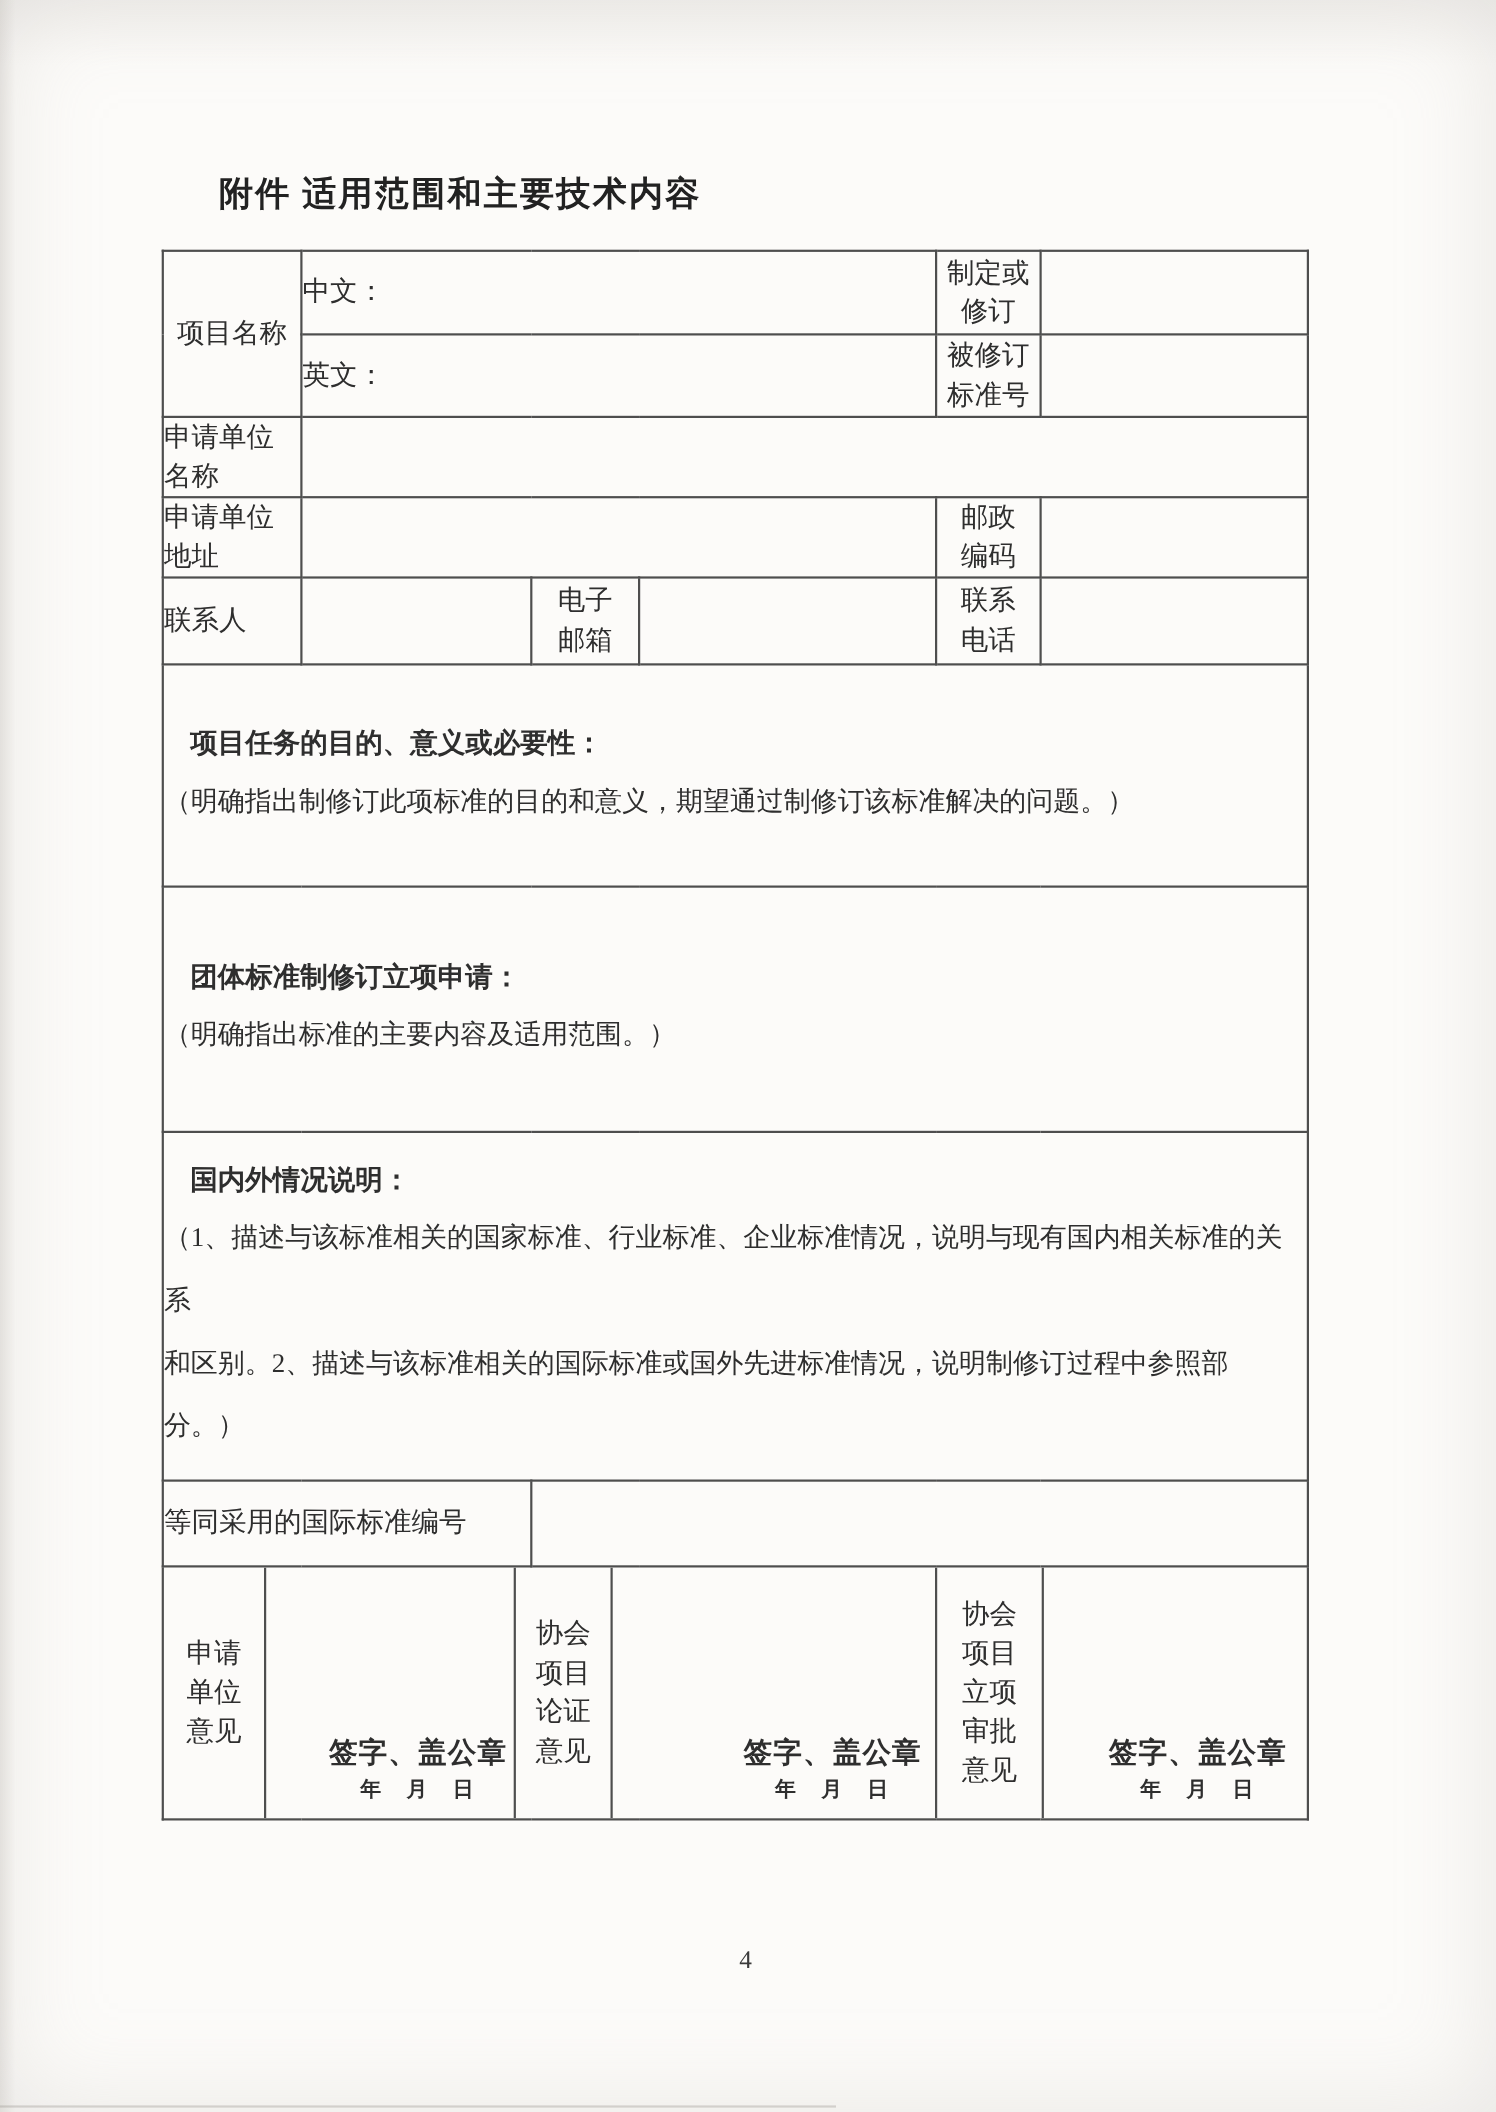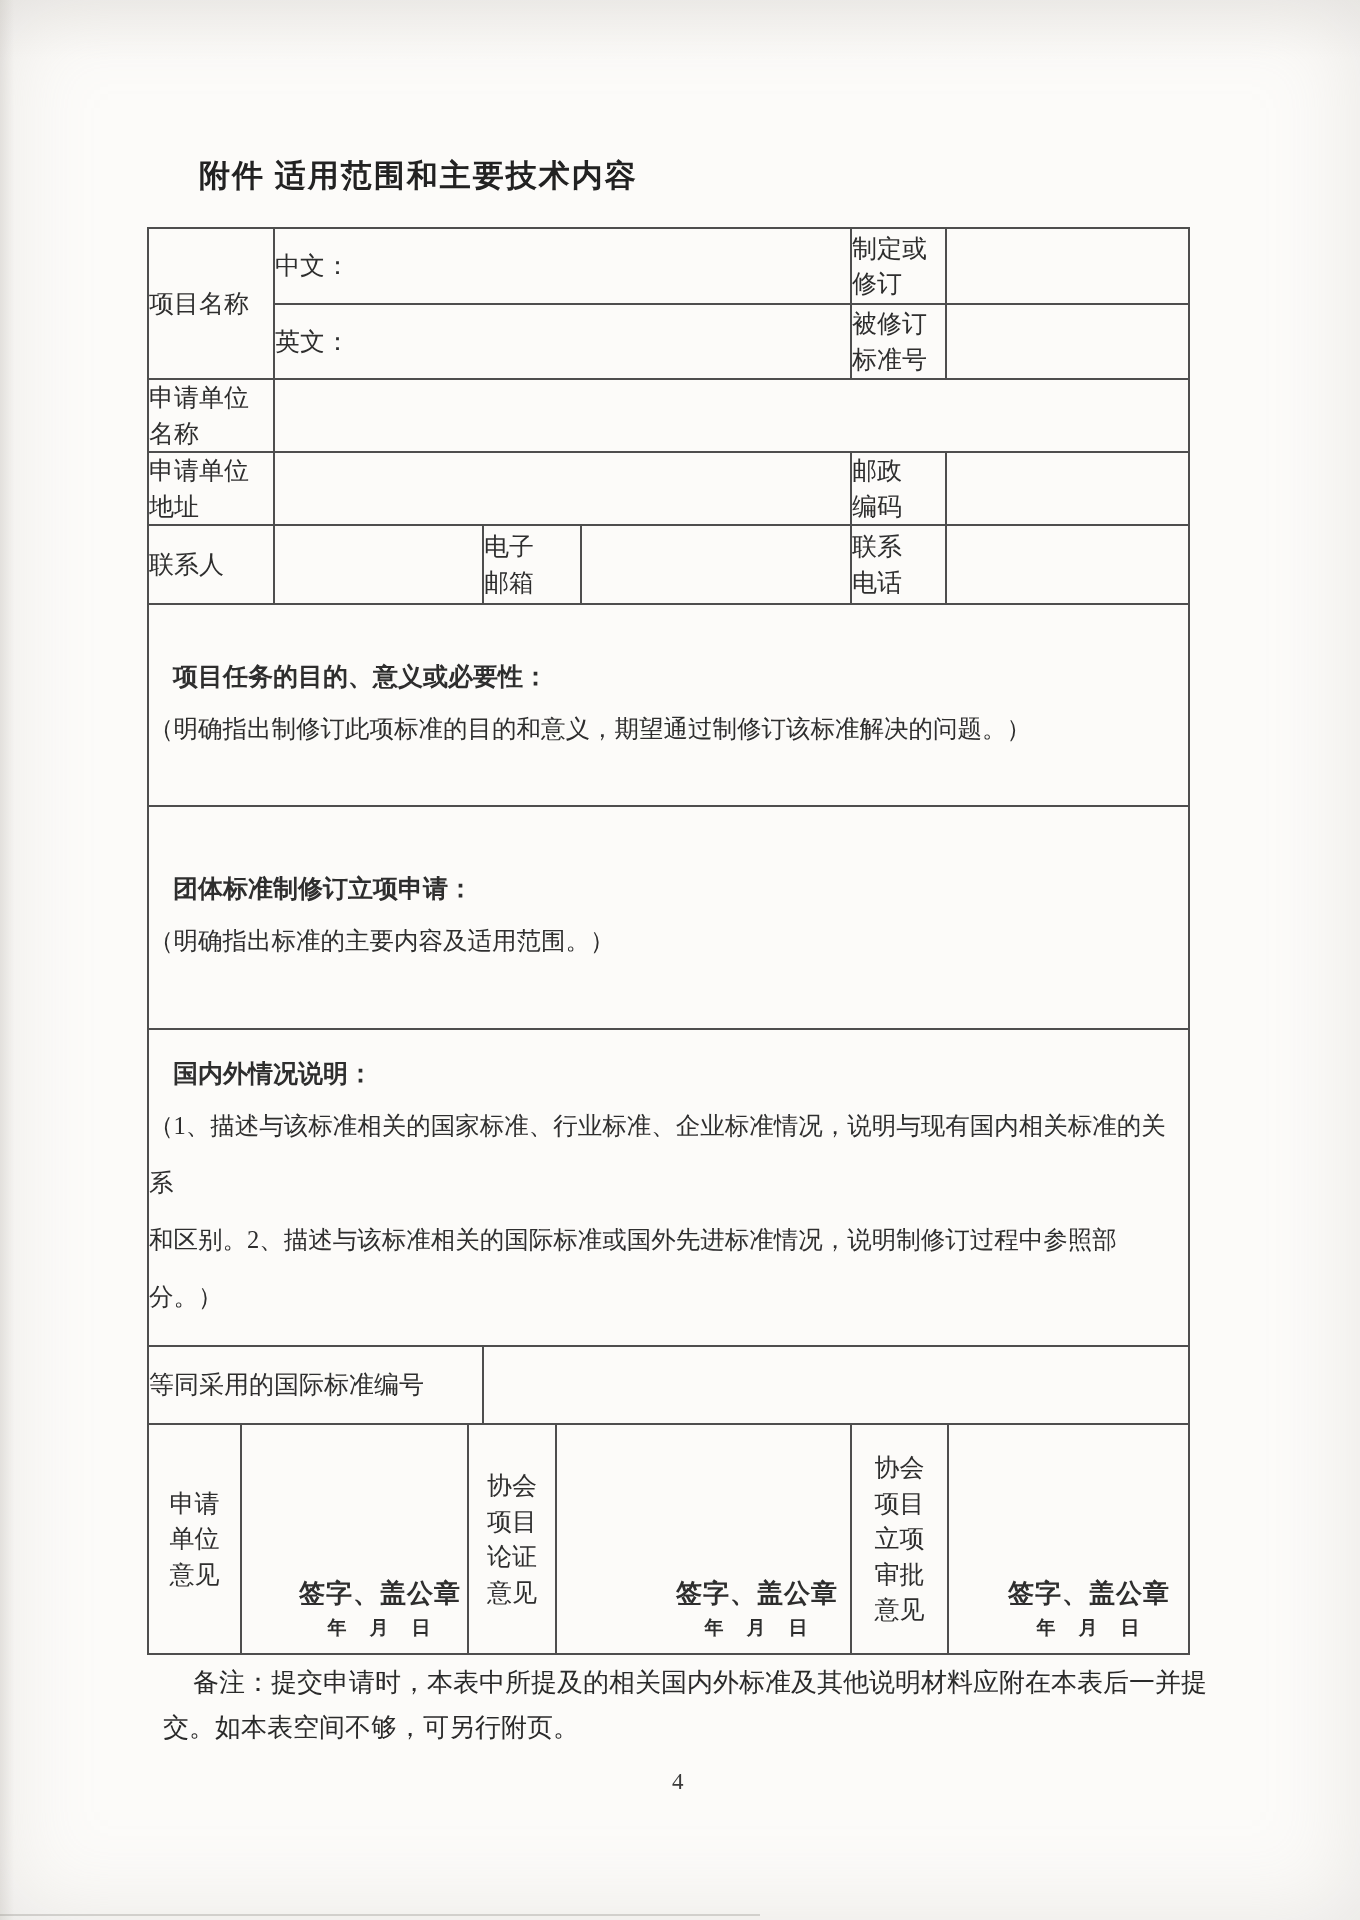--- a/index.html
+++ b/index.html
@@ -39,21 +39,21 @@
     border:2px solid #4e4e4e;
     padding:0; line-height:1.42; vertical-align:middle;
     overflow:hidden;
   }
   tr.r1 td{height:74px;} tr.r2 td{height:73px;} tr.r3 td{height:70px;}
   tr.r4 td{height:69px;} tr.r5 td{height:77px;}
   tr.r6 td{height:200px;} tr.r7 td{height:221px;} tr.r8 td{height:315px;}
   tr.r9 td{height:76px;margin-left:36px;} tr.r10 td{height:228px;}
 
   .preline{ white-space:pre-line; }
-  td.lbl-c { }
+  td.lbl-c { text-align:center; }
   td.lbl-l { padding-left:26px; }
   td.field-l { padding-left:12px; }
   td.iso-lbl { padding-left:8px; }
 
   td.section { vertical-align:top; padding:8px 18px 0 18px; }
   .sec-title { font-weight:bold; line-height:46px;margin-left:24px; }
   .sec-hint  { line-height:57px; font-size:24.5px; white-space:pre-line; }
 
   td.bottom-row{ padding:0; }
   .opn { display:flex; width:100%; height:228px; }
@@ -200,16 +200,14 @@
               <div class="sign-line">签字、盖公章</div>
               <div class="date-line">年　月　日</div>
             </div>
           </div>
         </div>
       </td>
     </tr>
   </tbody>
     </table>
 
-  <div class="note">备注：提交申请时，本表中所提及的相关国内外标准及其他说明材料应附在本表后一并提
-交。如本表空间不够，可另行附页。</div>
   <div class="pagenum">4</div>
 </div>
 
 </body></html>

